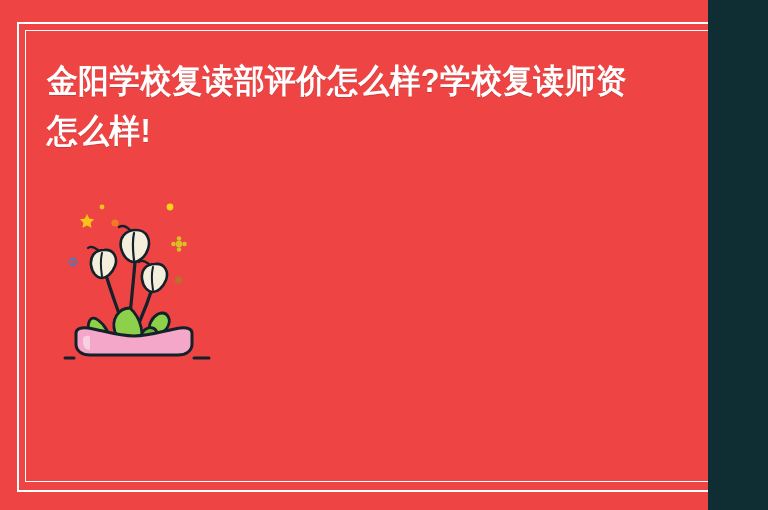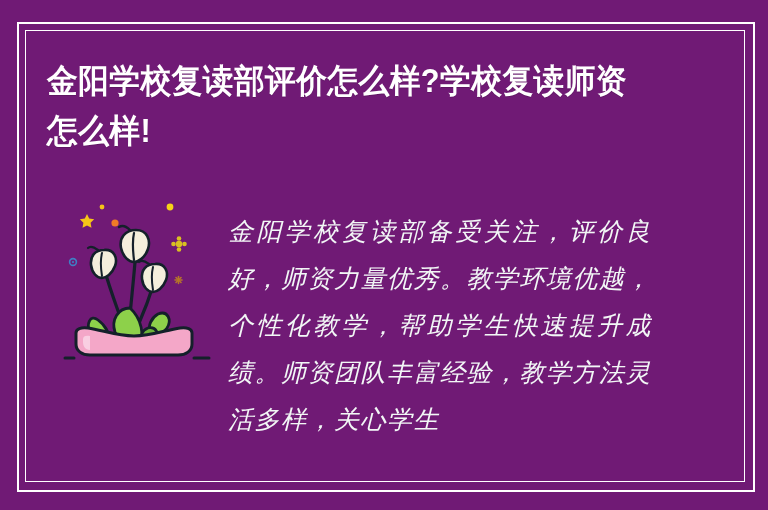--- a/index.html
+++ b/index.html
@@ -2,23 +2,23 @@
 <html><head>
 <meta charset="utf-8">
 <style>
   html, body {
     margin: 0;
     padding: 0;
     background: #0f2e33;
   }
   #poster {
     position: relative;
-    width: 768px;
+    width: 708px;
     height: 510px;
-    background: #701a75;
+    background: #ef4444;
     overflow: hidden;
     font-family: "Liberation Sans", "DejaVu Sans", sans-serif;
   }
 
   
   .frame {
     position: absolute;
     border-style: solid;
     border-color: #ffffff;
     pointer-events: none;
@@ -160,15 +160,14 @@
         <path d="M21 147 C 21 144, 24 143, 28 144 L28 158 C 23 158, 21 154, 21 150 Z" fill="#f9cfe2"></path>
       </g>
 
       <g stroke="#14202a" stroke-width="3" stroke-linecap="round">
         <line x1="3" y1="166" x2="12" y2="166"></line>
         <line x1="132" y1="166" x2="147" y2="166"></line>
       </g>
     </svg>
   </div>
 
-  <div class="bodycopy">金阳学校复读部备受关注，评价良好，师资力量优秀。教学环境优越，个性化教学，帮助学生快速提升成绩。师资团队丰富经验，教学方法灵活多样，关心学生</div>
 
 </div>
 
 </body></html>

